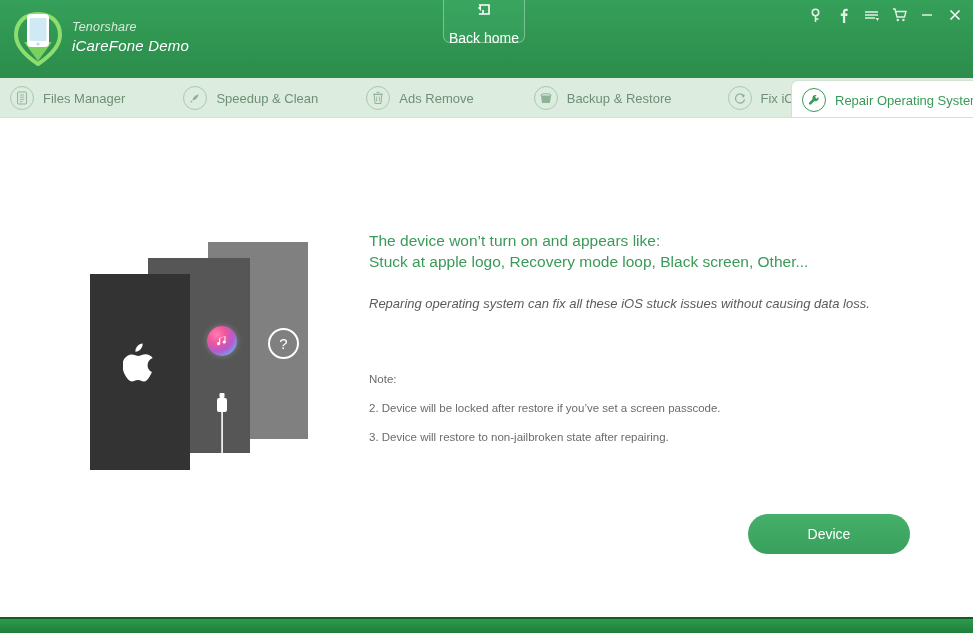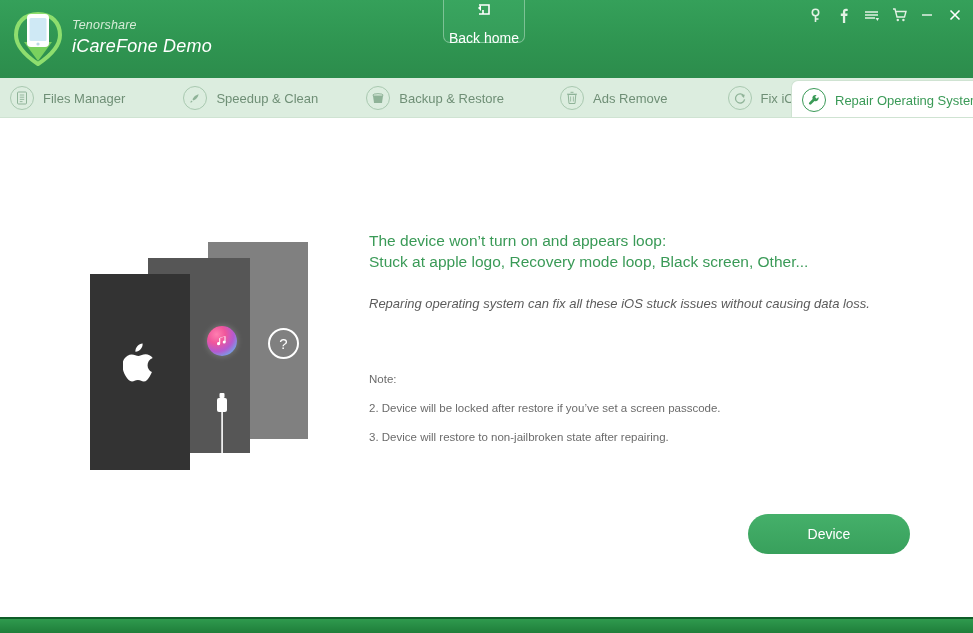--- a/index.html
+++ b/index.html
@@ -18,21 +18,21 @@
   }
   .brand{position:absolute;left:12px;top:8px;display:flex;align-items:center;}
   .logo{width:52px;height:58px;position:relative;}
   .logo svg{display:block;}
   .brand-text{margin-left:8px;color:#ffffff;line-height:1;}
   .brand-sub{
     font-style:italic;font-size:12.5px;color:#d6ecd8;letter-spacing:.2px;
     margin-bottom:5px;
   }
   .brand-title{
-    font-style:italic;font-size:18px;font-weight:normal;color:#ffffff;
+    font-style:italic;font-size:15px;font-weight:normal;color:#ffffff;
     letter-spacing:.2px;
   }
 
   
   .backhome{
     position:absolute;left:443px;top:-12px;width:80px;height:54px;
     background:linear-gradient(180deg,#3aa861 0%,#359c59 100%);
     border:1px solid rgba(255,255,255,.35);
     border-top:none;
     border-radius:0 0 7px 7px;
@@ -210,39 +210,39 @@
       <div class="tab" style="margin-right:36px;">
         <span class="tab-icon">
           <svg width="14" height="14" viewBox="0 0 14 14">
             <path d="M10.5 3 C10.5 6 8 8.5 5.5 9.5 L4.5 8.5 C5.5 6 8 3.5 11 3.5 Z" fill="currentColor"></path>
             <path d="M4.2 9.8 L2.6 11.4" stroke="currentColor" stroke-width="1.1"></path>
           </svg>
         </span>
         <span class="tab-label">Speedup &amp; Clean</span>
       </div>
 
-      <div class="tab" style="margin-right:44px;">
-        <span class="tab-icon">
-          <svg width="14" height="13" viewBox="0 0 14 13">
-            <path d="M2 3.5 L12 3.5 L11 11 L3 11 Z" fill="currentColor"></path>
-            <ellipse cx="7" cy="3.3" rx="5.2" ry="1.6" fill="none" stroke="currentColor" stroke-width="1"></ellipse>
-          </svg>
-        </span>
-        <span class="tab-label">Backup &amp; Restore</span>
-      </div>
-
       <div class="tab" style="margin-right:48px;">
         <span class="tab-icon">
           <svg width="12" height="14" viewBox="0 0 12 14">
             <path d="M2.2 3.5 L9.8 3.5 L9 12.5 L3 12.5 Z" fill="none" stroke="currentColor" stroke-width="1"></path>
             <path d="M1 3.2 H11 M4.5 1.3 H7.5" stroke="currentColor" stroke-width="1"></path>
             <path d="M4.6 5.5 V10.5 M7.4 5.5 V10.5" stroke="currentColor" stroke-width=".8"></path>
           </svg>
         </span>
         <span class="tab-label">Ads Remove</span>
+      </div>
+
+      <div class="tab" style="margin-right:44px;">
+        <span class="tab-icon">
+          <svg width="14" height="13" viewBox="0 0 14 13">
+            <path d="M2 3.5 L12 3.5 L11 11 L3 11 Z" fill="currentColor"></path>
+            <ellipse cx="7" cy="3.3" rx="5.2" ry="1.6" fill="none" stroke="currentColor" stroke-width="1"></ellipse>
+          </svg>
+        </span>
+        <span class="tab-label">Backup &amp; Restore</span>
       </div>
 
       <div class="tab">
         <span class="tab-icon">
           <svg width="14" height="14" viewBox="0 0 14 14">
             <path d="M11 5 A4.6 4.6 0 1 0 11.6 8.4" fill="none" stroke="currentColor" stroke-width="1.3"></path>
             <path d="M8.2 4.4 L11.6 3.6 L11 7 Z" fill="currentColor"></path>
           </svg>
         </span>
         <span class="tab-label">Fix iOS Stuck</span>
@@ -289,21 +289,21 @@
       <div class="apple-logo">
         <svg width="34" height="40" viewBox="0 0 34 40">
           <path d="M19.6 0.6 c0.2 2.3 -0.7 4.3 -2 5.7 c-1.3 1.5 -3.3 2.6 -5.2 2.5 c-0.2 -2.2 0.8 -4.4 2.1 -5.8 C15.8 1.5 18 0.5 19.6 0.6 Z" fill="#ffffff"></path>
           <path d="M28.9 29.1 c-0.8 1.9 -1.2 2.7 -2.2 4.3 c-1.4 2.3 -3.5 5.1 -6 5.1 c-2.2 0 -2.8 -1.4 -5.8 -1.4 c-3 0 -3.7 1.5 -5.9 1.5 c-2.5 0 -4.4 -2.6 -5.9 -4.8 C-1.1 27.5 -1.5 20 1.1 16 c1.9 -2.9 4.8 -4.6 7.6 -4.6 c2.8 0 4.6 1.5 7 1.5 c2.3 0 3.7 -1.6 7 -1.6 c2.5 0 5.1 1.3 7 3.6 C22.5 17.9 23.5 26.7 28.9 29.1 Z" fill="#ffffff"></path>
         </svg>
       </div>
     </div>
 
     <div class="copy">
       <div class="headline">
-        <div>The device won’t turn on and appears loop:</div>
+        <div>The device won’t turn on and appears like:</div>
         <div>Stuck at apple logo, Recovery mode loop, Black screen, Other...</div>
       </div>
       <div class="subcopy">Reparing operating system can fix all these iOS stuck issues without causing data loss.</div>
       <div class="note-title">Note:</div>
       <div class="note-item">2. Device will be locked after restore if you’ve set a screen passcode.</div>
       <div class="note-item">3. Device will restore to non-jailbroken state after repairing.</div>
     </div>
 
     <button class="start-btn">Device</button>
   </div>

